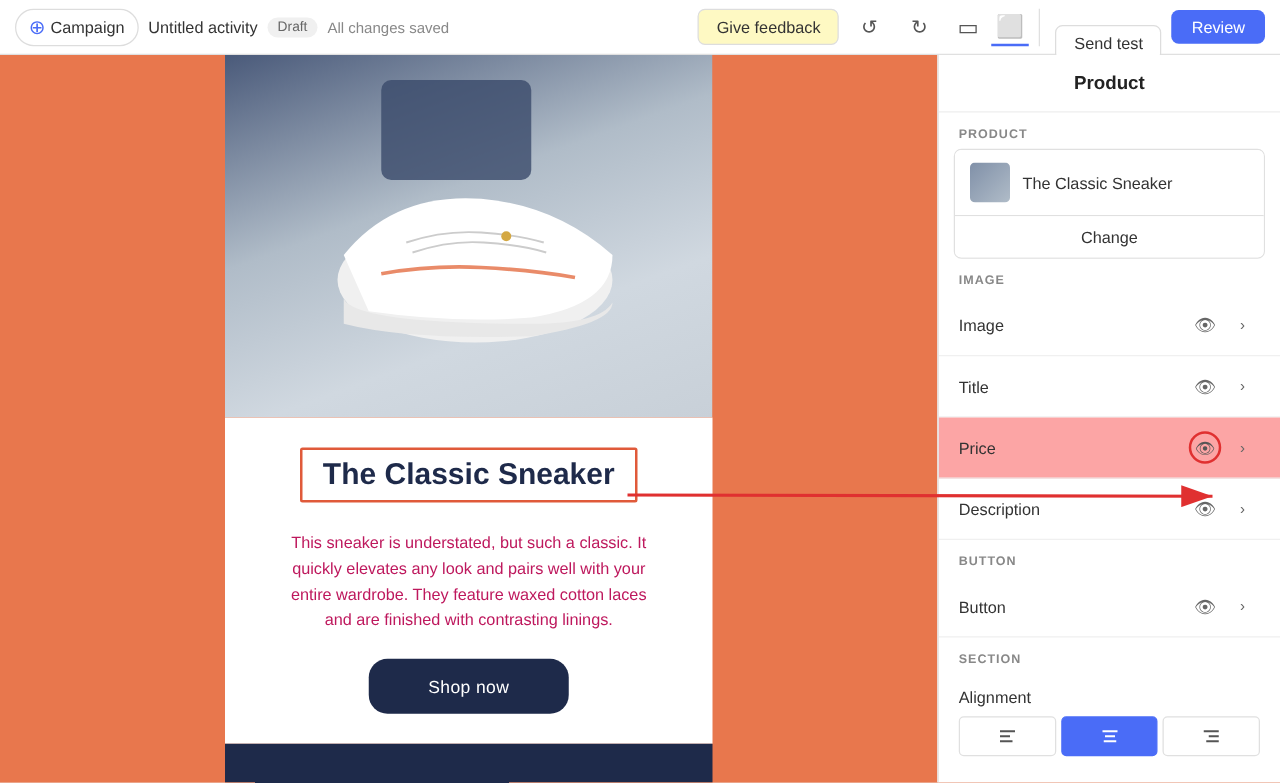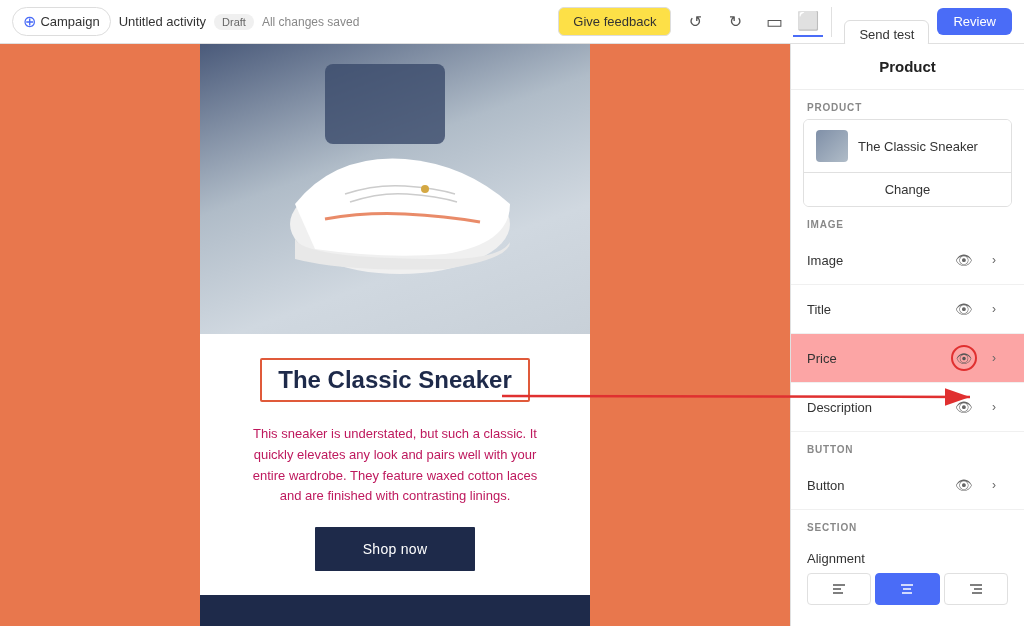--- a/index.html
+++ b/index.html
@@ -19,21 +19,21 @@
     .campaign-icon { color: #4a6cf7; font-size: 16px; }
     .activity-title { font-size: 13px; font-weight: 500; color: #333; }
     .draft-badge {
       background: #f0f0f0; color: #666; font-size: 11px;
       padding: 2px 8px; border-radius: 10px;
     }
     .saved-text { font-size: 12px; color: #888; }
     .topbar-center { display: flex; align-items: center; gap: 8px; }
     .feedback-btn {
       padding: 6px 14px; border: 1px solid #ddd; border-radius: 6px;
-      background: #fde047; font-size: 13px; cursor: pointer; color: #333;
+      background: #fef9c3; font-size: 13px; cursor: pointer; color: #333;
     }
     .icon-btn {
       width: 32px; height: 32px; display: flex; align-items: center; justify-content: center;
       border: none; background: transparent; cursor: pointer; color: #555; font-size: 16px;
     }
     .topbar-right { display: flex; align-items: center; gap: 8px; }
     .send-test-btn {
       padding: 6px 14px; border: 1px solid #ddd; border-radius: 6px;
       background: #fff; font-size: 13px; cursor: pointer; color: #333; margin-top: 26px;
     }
@@ -79,31 +79,31 @@
     .product-title { font-size: 24px; font-weight: 600; color: #1e2a4a; }
     .product-price { font-size: 15px; color: #555; margin-top: 4px; }
     .price-old { text-decoration: line-through; color: #999; margin-right: 6px; }
     .price-new { color: #1e2a4a; font-weight: 600; }
     .product-desc {
       font-size: 13px; color: #be185d; line-height: 1.6; margin: 16px 0 20px;
       padding: 0 10px;
     }
     .shop-btn {
       background: #1e2a4a; color: #fff; border: none;
-      padding: 14px 48px; font-size: 14px; border-radius: 1px;
+      padding: 14px 48px; font-size: 14px; border-radius: 15px;
       cursor: pointer; font-weight: 500; letter-spacing: 0.3px;
     }
     .footer-section {
       background: #1e2a4a; padding: 16px 24px; color: rgba(255,255,255,0.8); font-size: 12px;
       line-height: 1.8;
     }
 
     
     .right-panel {
-      width: 234px; background: #fff; border-left: 1px solid #e0e0e0;
+      width: 274px; background: #fff; border-left: 1px solid #e0e0e0;
       overflow-y: auto; display: flex; flex-direction: column;
     }
     .panel-title {
       text-align: center; font-size: 15px; font-weight: 600; color: #222;
       padding: 14px 0; border-bottom: 1px solid #eee;
     }
     .section-label {
       font-size: 10px; font-weight: 700; color: #888; text-transform: uppercase;
       letter-spacing: 0.8px; padding: 12px 16px 6px;
     }

